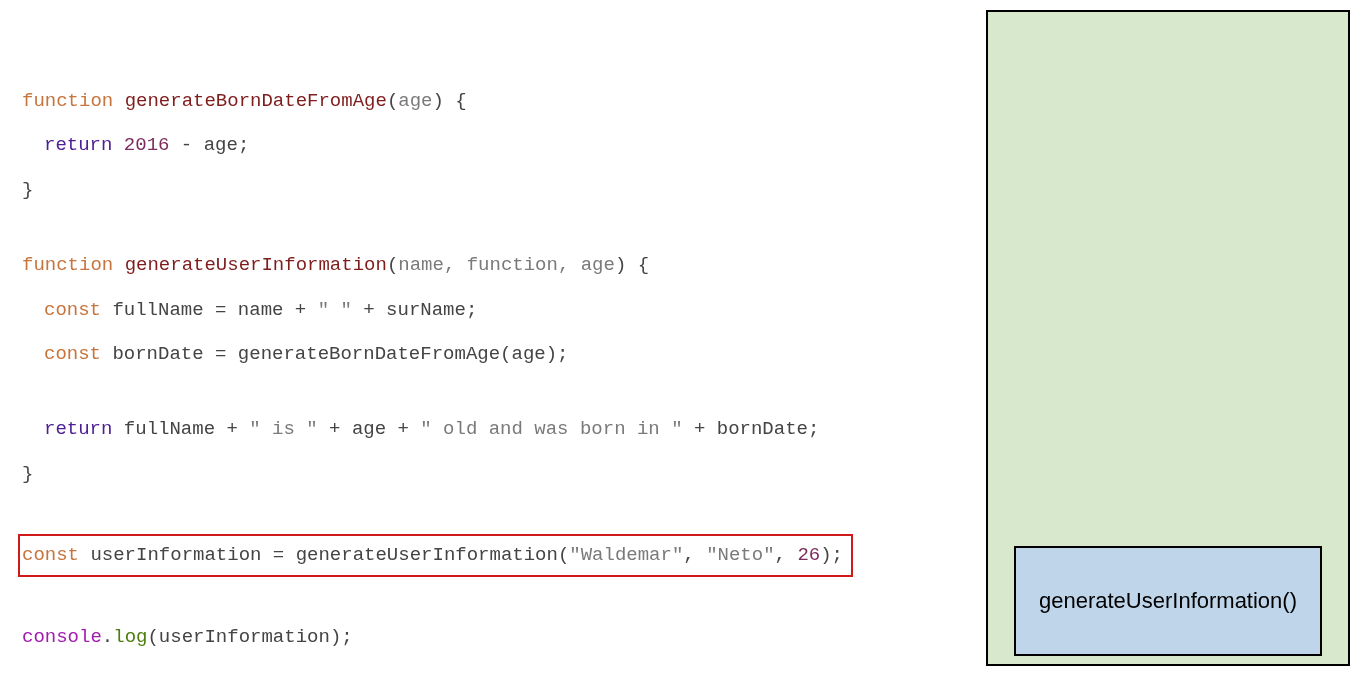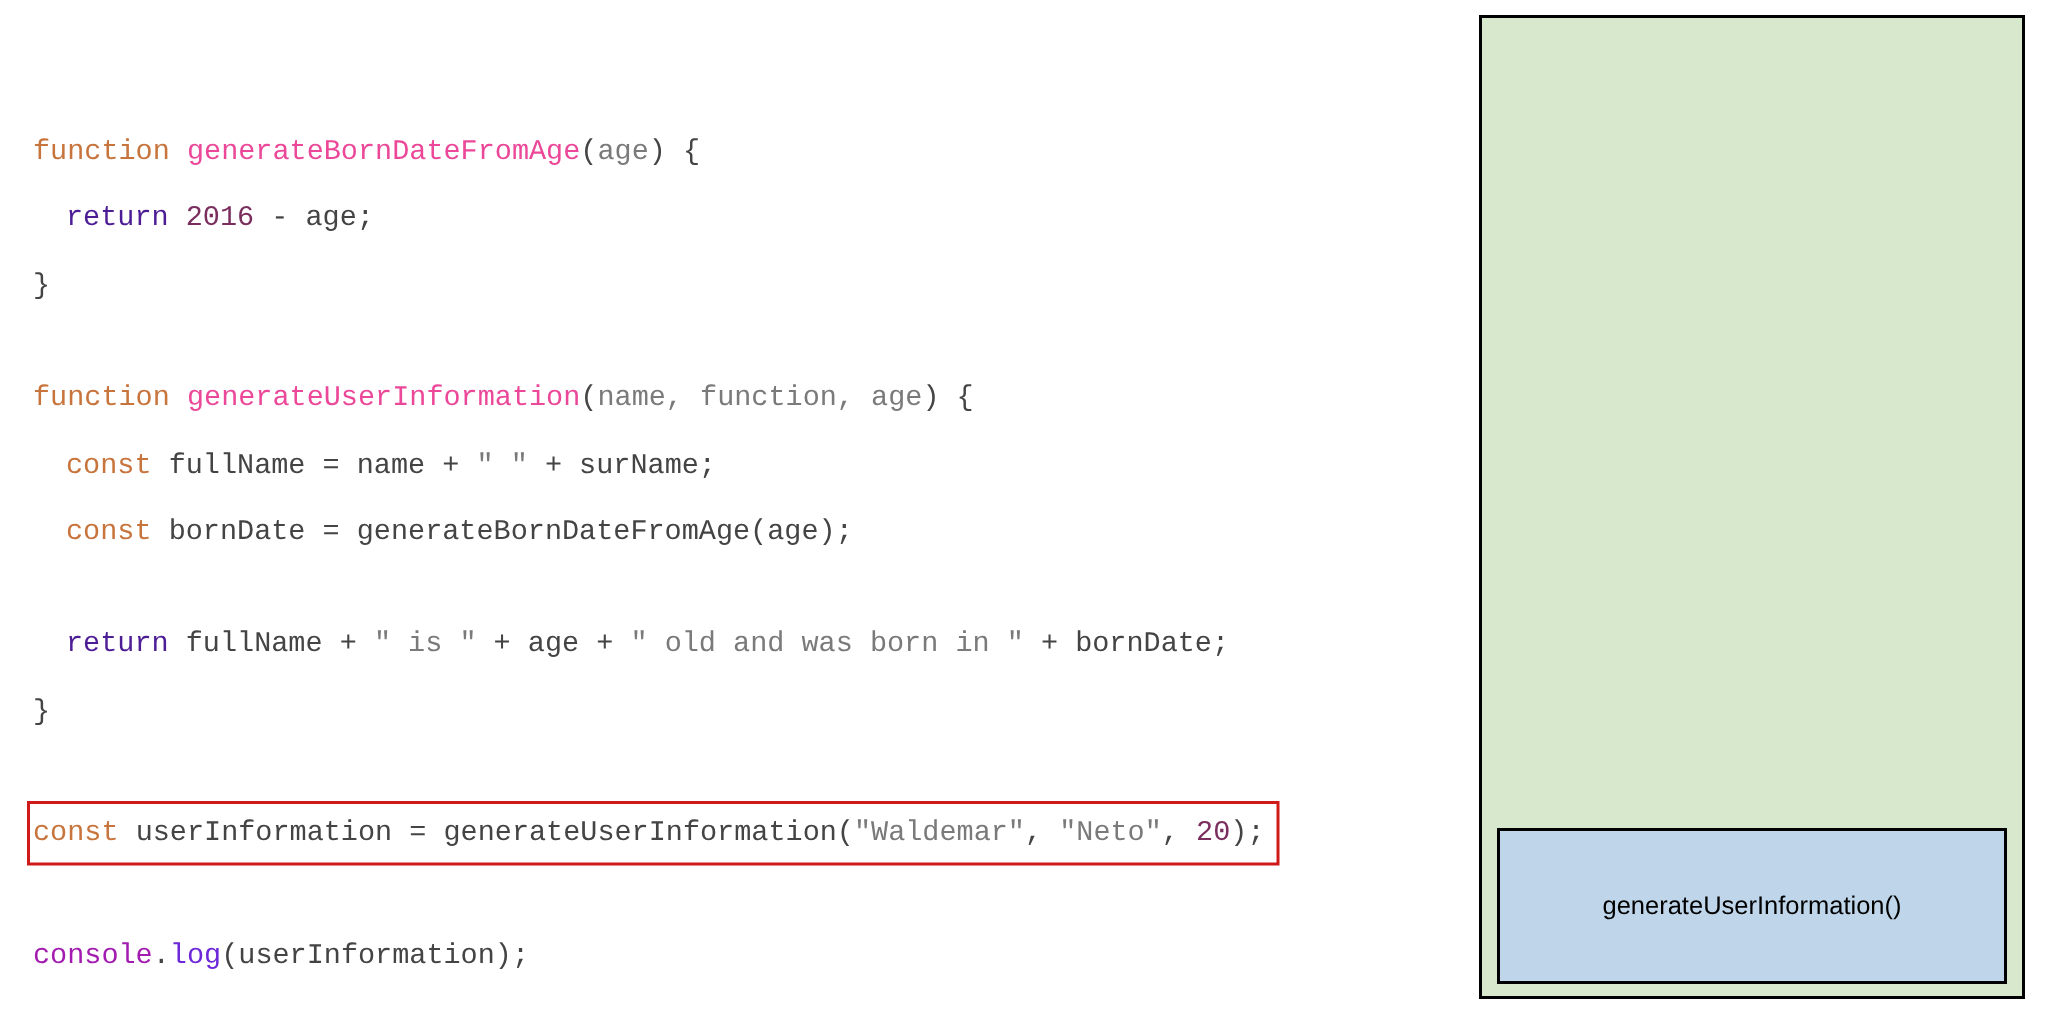--- a/index.html
+++ b/index.html
@@ -24,27 +24,27 @@
     .code-line {
       white-space: pre;
       margin-bottom: 14px;
     }
     .blank-line {
       height: 31px;
     }
     .kw-function { color: #c7743d; }
     .kw-return { color: #4c1d95; font-family: Liberation Mono, monospace; }
     .kw-const { color: #c7743d; }
-    .fn-name { color: #ec4899; }
+    .fn-name { color: #7f1d1d; }
     .param { color: #7a7a7a; }
     .number { color: #7a2e5e; }
     .string { color: #7a7a7a; }
     .punct { color: #444444; }
     .ident { color: #444444; }
-    .method { color: #6d28d9; }
+    .method { color: #4d7c0f; }
     .obj { color: #a21caf; }
     .indent { padding-left: 22px; }
     .highlighted-line {
       border: 2px solid #d01919;
       display: inline-block;
       padding: 4px 8px 4px 2px;
       margin-left: -4px;
       margin-bottom: 14px;
     }
     .stack-panel {
@@ -63,25 +63,25 @@
       font-family: Arial, Helvetica, sans-serif;
       font-size: 36px;
       font-weight: 400;
       letter-spacing: 1px;
       margin-top: 10px;
     }
     .stack-fill {
       flex: 1;
     }
     .stack-frame {
-      width: 340px;
+      width: 308px;
       background: #bfd6ea;
       border: 2px solid #000000;
       font-family: Arial, Helvetica, sans-serif;
-      font-size: 17px;
+      font-size: 22px;
       font-weight: 400;
       text-align: center;
       padding: 40px 8px;
       margin-bottom: 8px;
     }
   </style>
 </head>
 <body>
 
 <div class="code-area">
@@ -101,21 +101,21 @@
   <div class="code-line indent"><span class="kw-const">const</span><span class="ident"> bornDate = generateBornDateFromAge(age);</span></div>
 
   <div class="blank-line"></div>
 
   <div class="code-line indent"><span class="kw-return">return</span><span class="ident"> fullName + </span><span class="string">" is "</span><span class="ident"> + age + </span><span class="string">" old and was born in "</span><span class="ident"> + bornDate;</span></div>
 
   <div class="code-line"><span class="punct">}</span></div>
 
   <div class="blank-line"></div>
 
-  <div class="highlighted-line"><span class="kw-const">const</span><span class="ident"> userInformation = generateUserInformation(</span><span class="string">"Waldemar"</span><span class="ident">, </span><span class="string">"Neto"</span><span class="ident">, </span><span class="number">20</span><span class="ident">);</span></div>
+  <div class="highlighted-line"><span class="kw-const">const</span><span class="ident"> userInformation = generateUserInformation(</span><span class="string">"Waldemar"</span><span class="ident">, </span><span class="string">"Neto"</span><span class="ident">, </span><span class="number">26</span><span class="ident">);</span></div>
 
   <div class="blank-line"></div>
 
   <div class="code-line"><span class="obj">console</span><span class="punct">.</span><span class="method">log</span><span class="ident">(userInformation);</span></div>
 
 </div>
 
 <div class="stack-panel">
   <div class="stack-fill"></div>
   <div class="stack-frame">generateUserInformation()</div>

